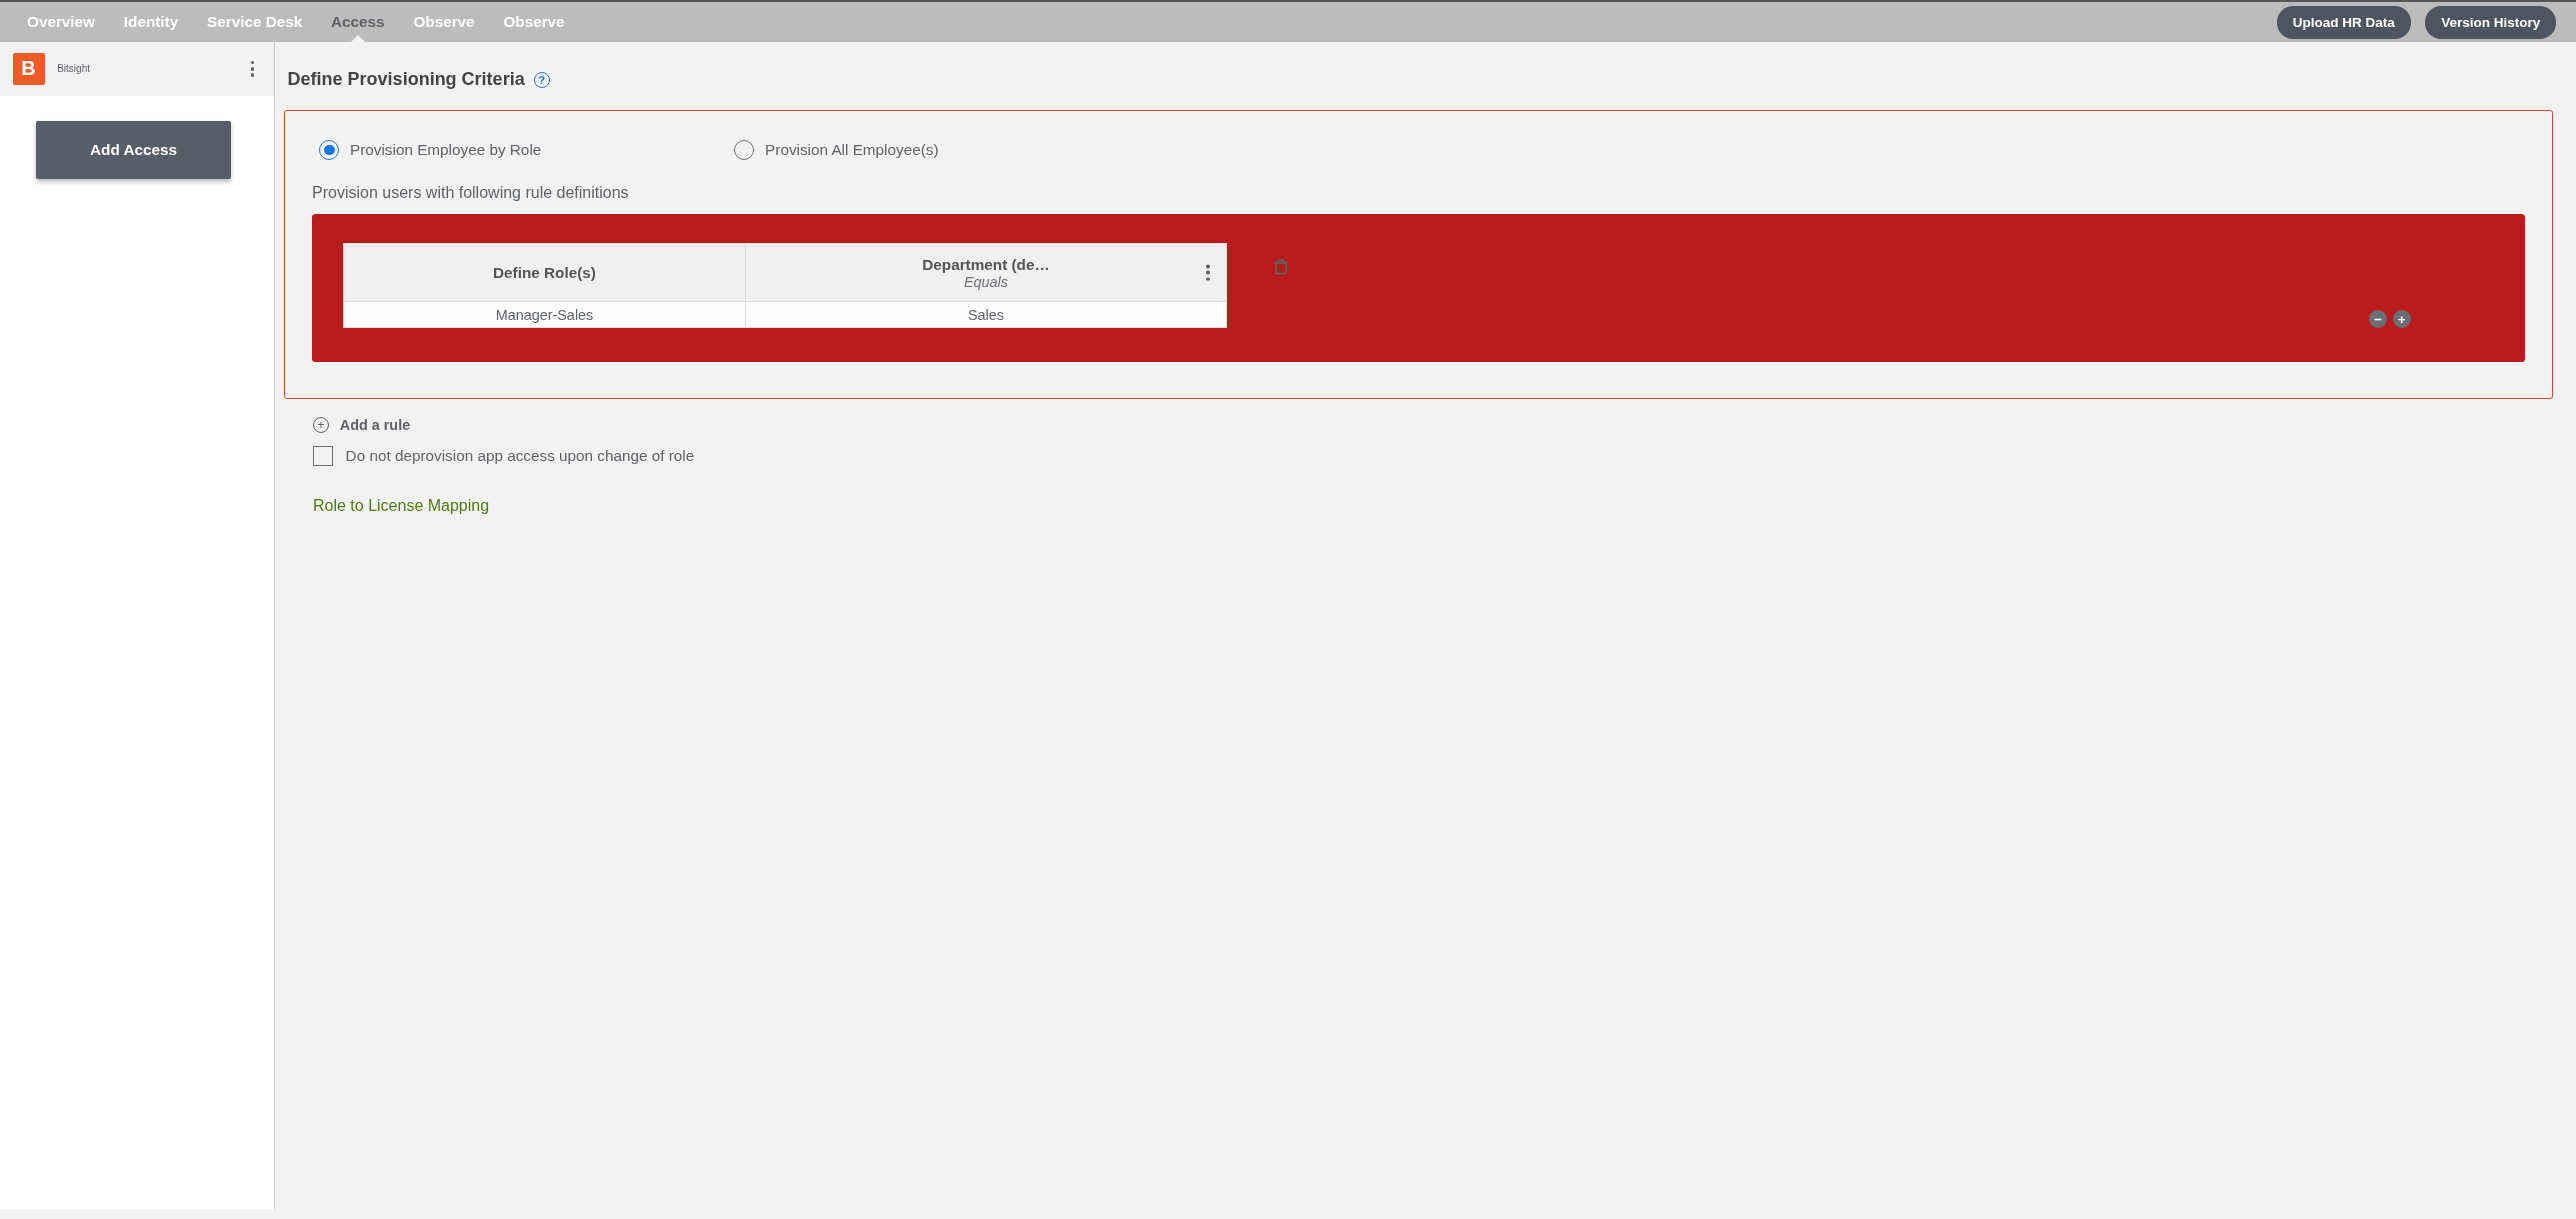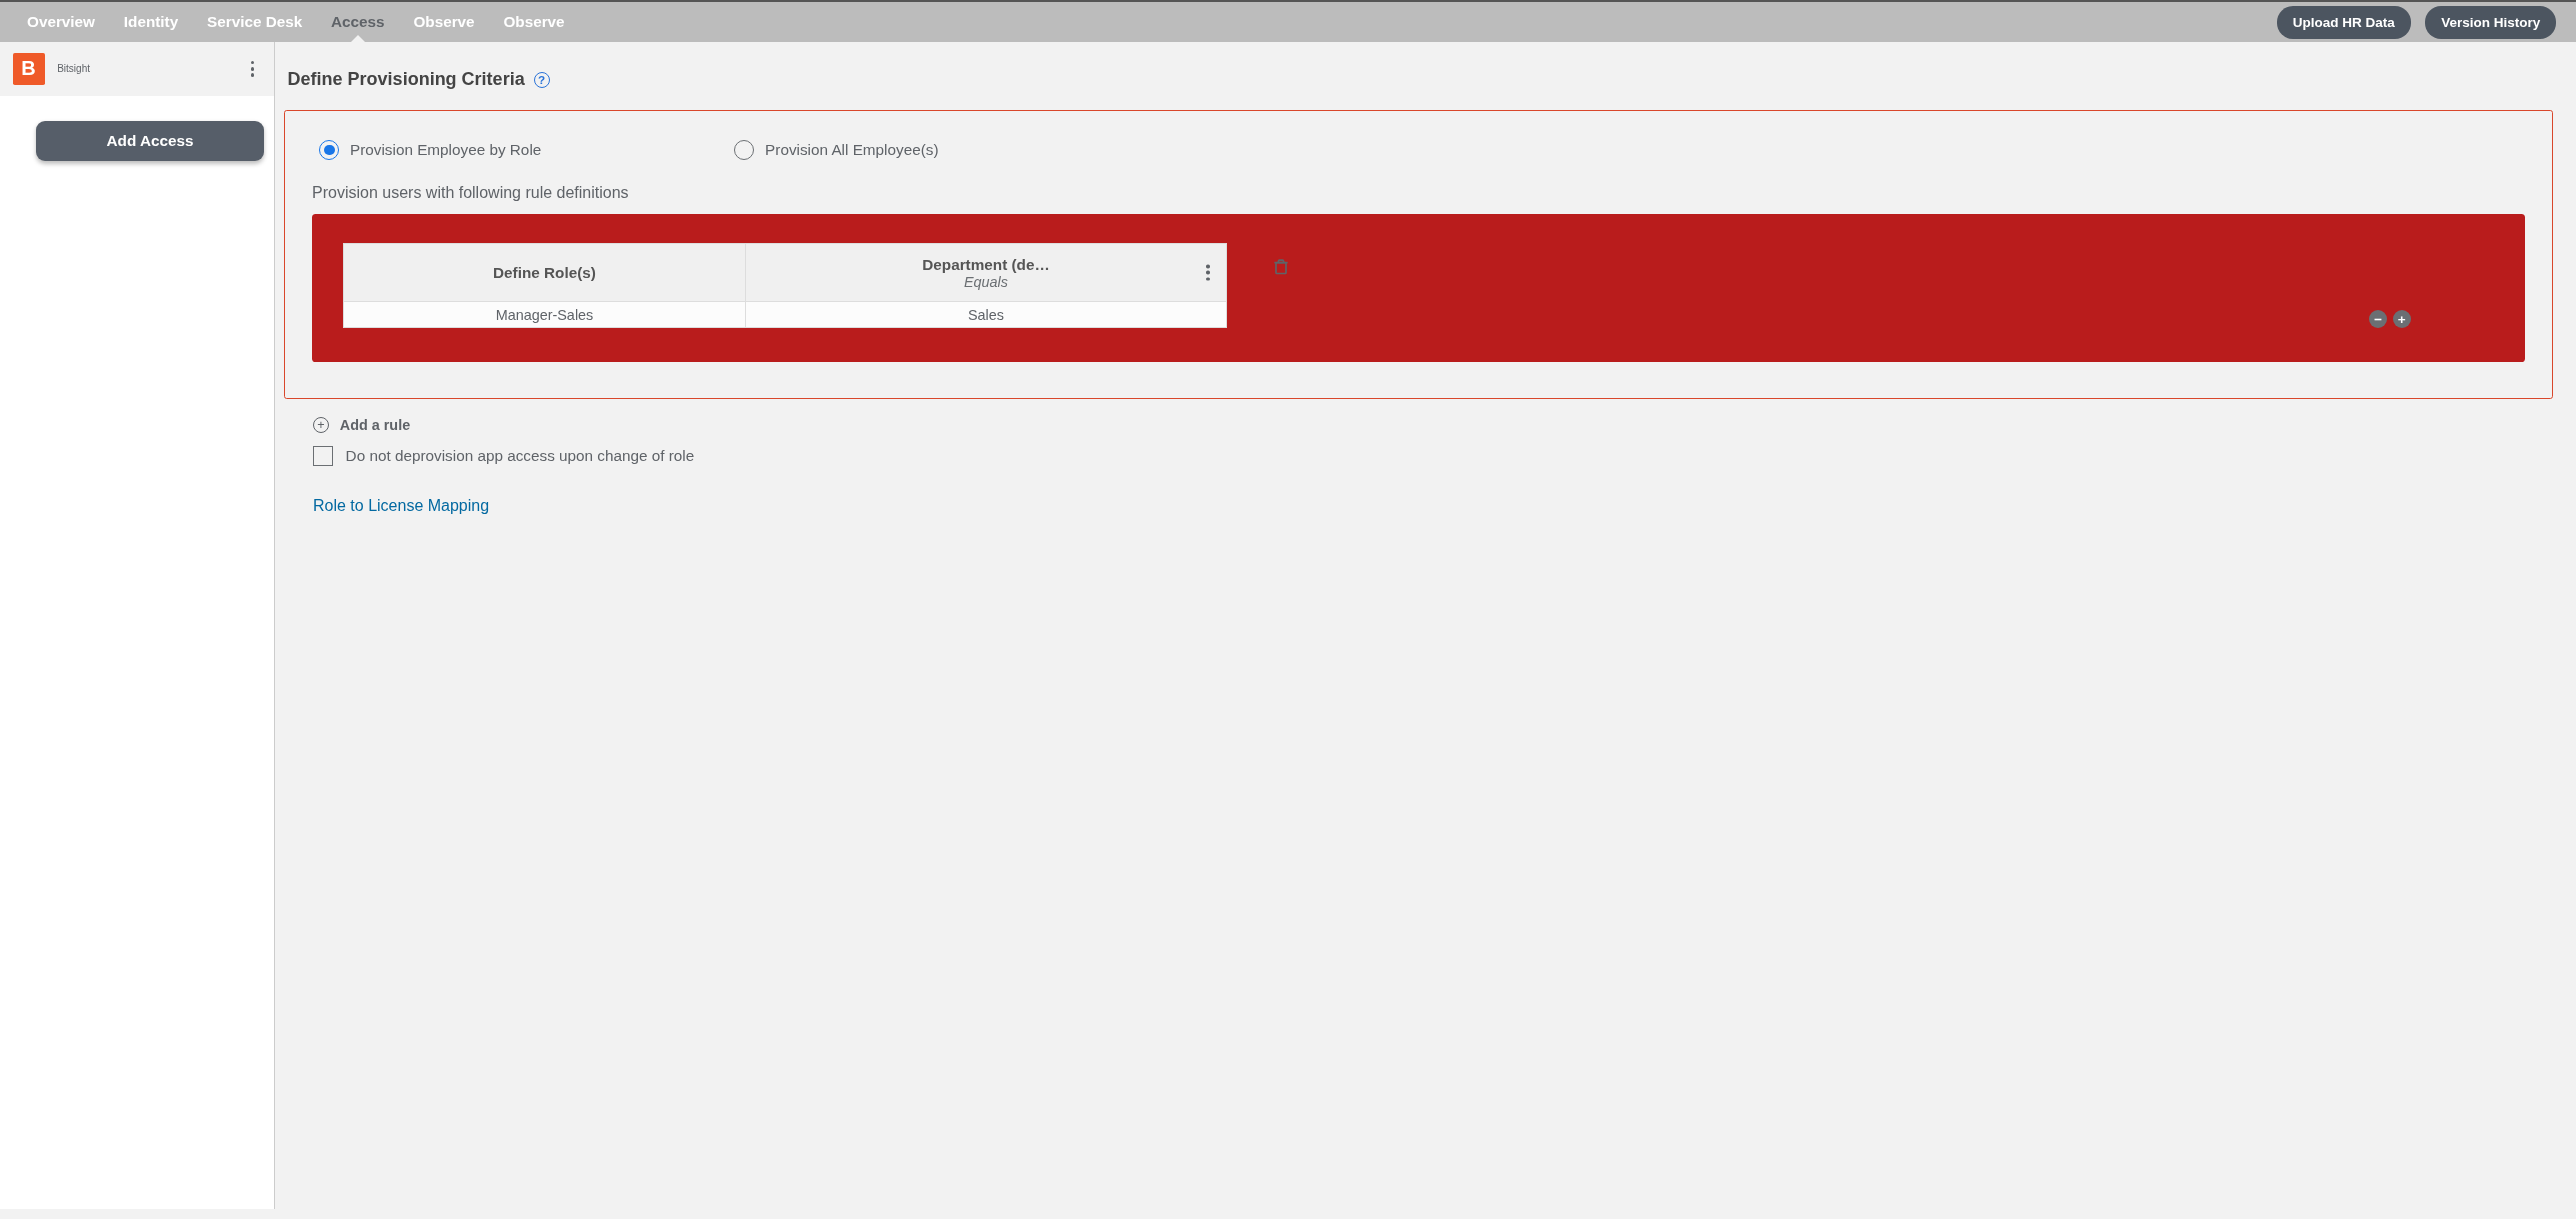--- a/index.html
+++ b/index.html
@@ -77,28 +77,28 @@
       font-family: Arial, sans-serif;
     }
     .app-name { flex: 1; color: #5f6368; font-size: 10px; }
     .kebab {
       display:flex; flex-direction:column; gap:2.7px;
       padding: 5.4px 7.2px; cursor:pointer;
     }
     .kebab span { width:3.6px; height:3.6px; background:#5f6368; border-radius:50%; }
     .left-body { padding: 25px 36px; }
     .btn-add {
-      width: 228px;
+      width: 195px;
       background: #565e69;
       color: #fff;
       font-weight: 700;
       font-size: 15.3px;
       border: none;
-      border-radius: 9px;
-      padding: 11px 0;
+      border-radius: 2px;
+      padding: 20px 0;
       box-shadow: 0 2.7px 4.5px rgba(0,0,0,.25);
       cursor: pointer;
     }
 
     .right { flex: 1; padding: 27px 14.4px 27px 0; }
     .right-inner { padding: 0 9px 0 9px; }
 
     .section-title-row { display:flex; align-items:center; gap:9px; padding-left: 3.6px; }
     .section-title { font-size: 18px; font-weight: 700; color: #444; }
     .help-icon {
@@ -191,21 +191,21 @@
     }
     .add-rule-label { font-weight: 700; color:#5f6368; font-size: 14.4px; }
 
     .checkbox-row { display:flex; align-items:center; gap: 12.6px; margin-top: 12.6px; }
     .checkbox {
       width: 20px; height: 20px; border: 1.8px solid #6b6f73;
       cursor:pointer;
     }
     .checkbox-label { font-size: 15.3px; color:#5f6368; }
 
-    .map-title { font-size: 16px; color:#0369a1; margin: 31px 0 14.4px 0; }
+    .map-title { font-size: 16px; color:#4d7c0f; margin: 31px 0 14.4px 0; }
     .map-panel {
       background:#f3f3f3;
       border-radius:3.6px;
       padding: 29px 31px 9px 31px;
     }
     .map-table { width:100%; max-width: 884px; border-collapse: collapse; }
     .map-table thead th {
       background:#f0f0f0;
       border: 0.9px solid #ddd;
       padding: 14.4px 10.8px;

